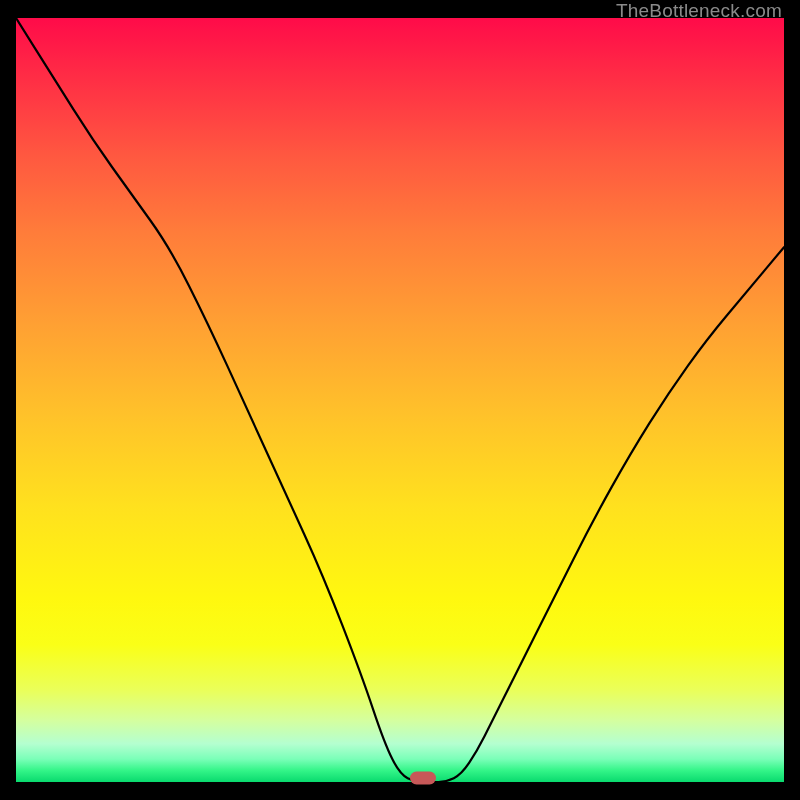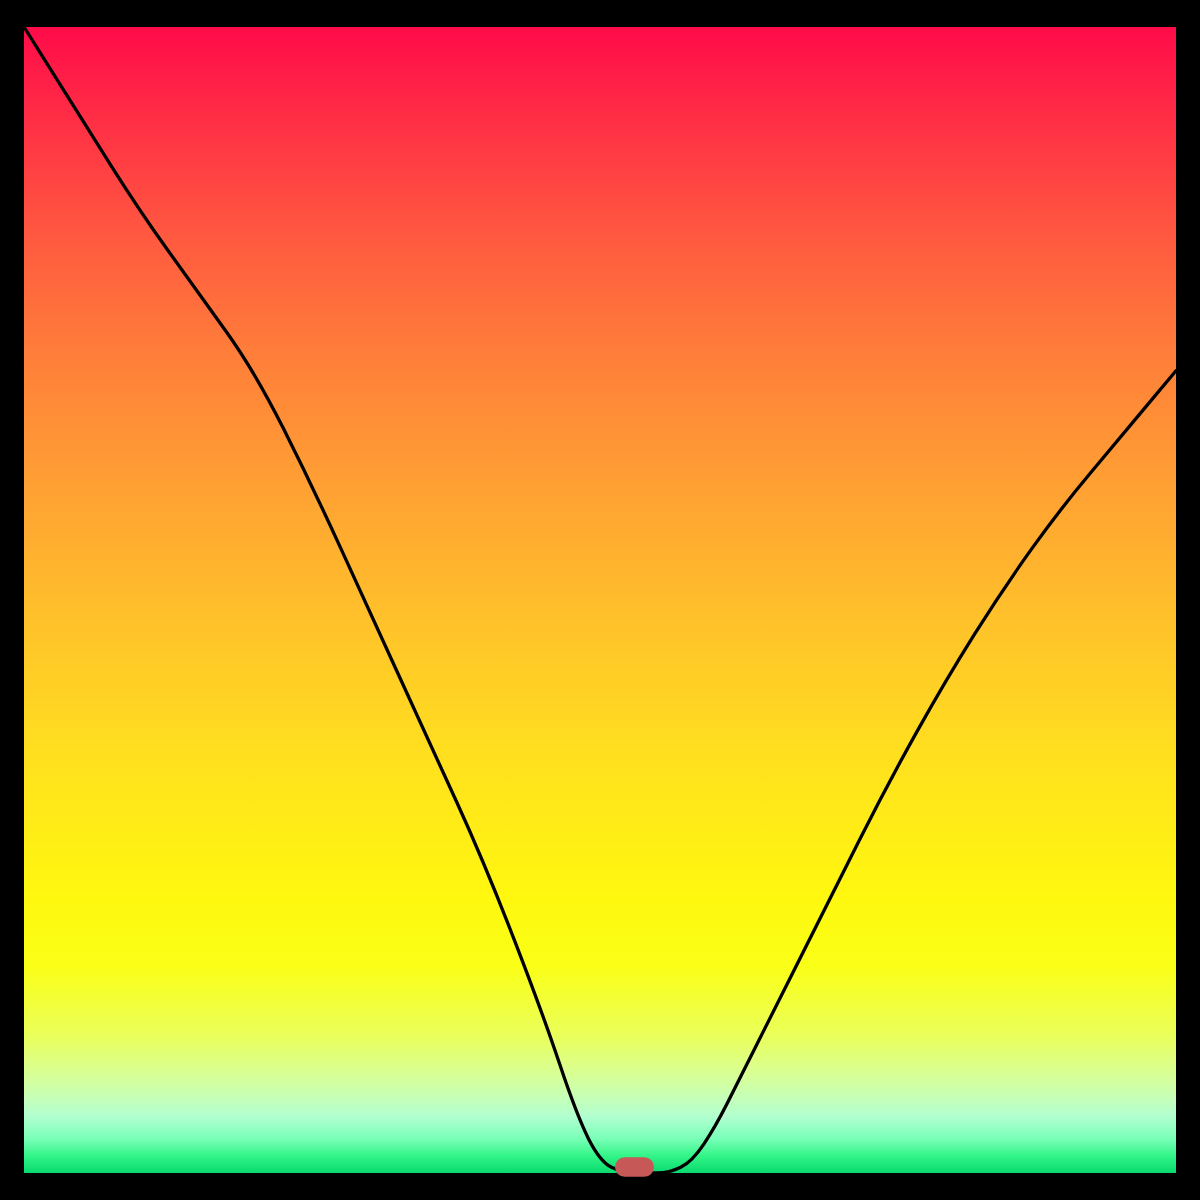--- a/index.html
+++ b/index.html
@@ -79,20 +79,21 @@
     border-radius: 7px;
     background: #c75858;
     transform: translate(-50%, -50%);
   }
 </style>
 </head>
 <body>
 
 <div class="container">
 
+  <div class="watermark">TheBottleneck.com</div>
 
   <div class="plot-area">
     <div class="gradient-bg"></div>
 
     <svg class="curve" viewBox="0 0 768 764" preserveAspectRatio="none">
       <path id="curve-path" d="M 0.0 0.0 Q 0.0 0.0 19.2 30.6 Q 38.4 61.1 57.6 91.7 Q 76.8 122.2 96.0 149.0 Q 115.2 175.7 134.4 202.5 Q 153.6 229.2 172.8 267.4 Q 192.0 305.6 211.2 347.6 Q 230.4 389.6 249.6 431.7 Q 268.8 473.7 288.0 515.7 Q 307.2 557.7 326.4 607.4 Q 345.6 657.0 357.1 691.4 Q 368.6 725.8 376.3 741.1 Q 384.0 756.4 391.7 760.2 Q 399.4 764.0 407.0 764.0 Q 414.7 764.0 422.4 764.0 Q 430.1 764.0 437.8 760.2 Q 445.4 756.4 453.1 744.9 Q 460.8 733.4 468.5 718.2 Q 476.2 702.9 487.7 680.0 Q 499.2 657.0 518.4 618.8 Q 537.6 580.6 556.8 542.4 Q 576.0 504.2 595.2 469.9 Q 614.4 435.5 633.6 404.9 Q 652.8 374.4 672.0 347.6 Q 691.2 320.9 710.4 298.0 Q 729.6 275.0 748.8 252.1 T 768.0 229.2"></path>
     </svg>
 
     <div id="marker" class="marker" style="left: 407.04px; top: 760.18px; background: rgb(199, 88, 88);"></div>
   </div>

